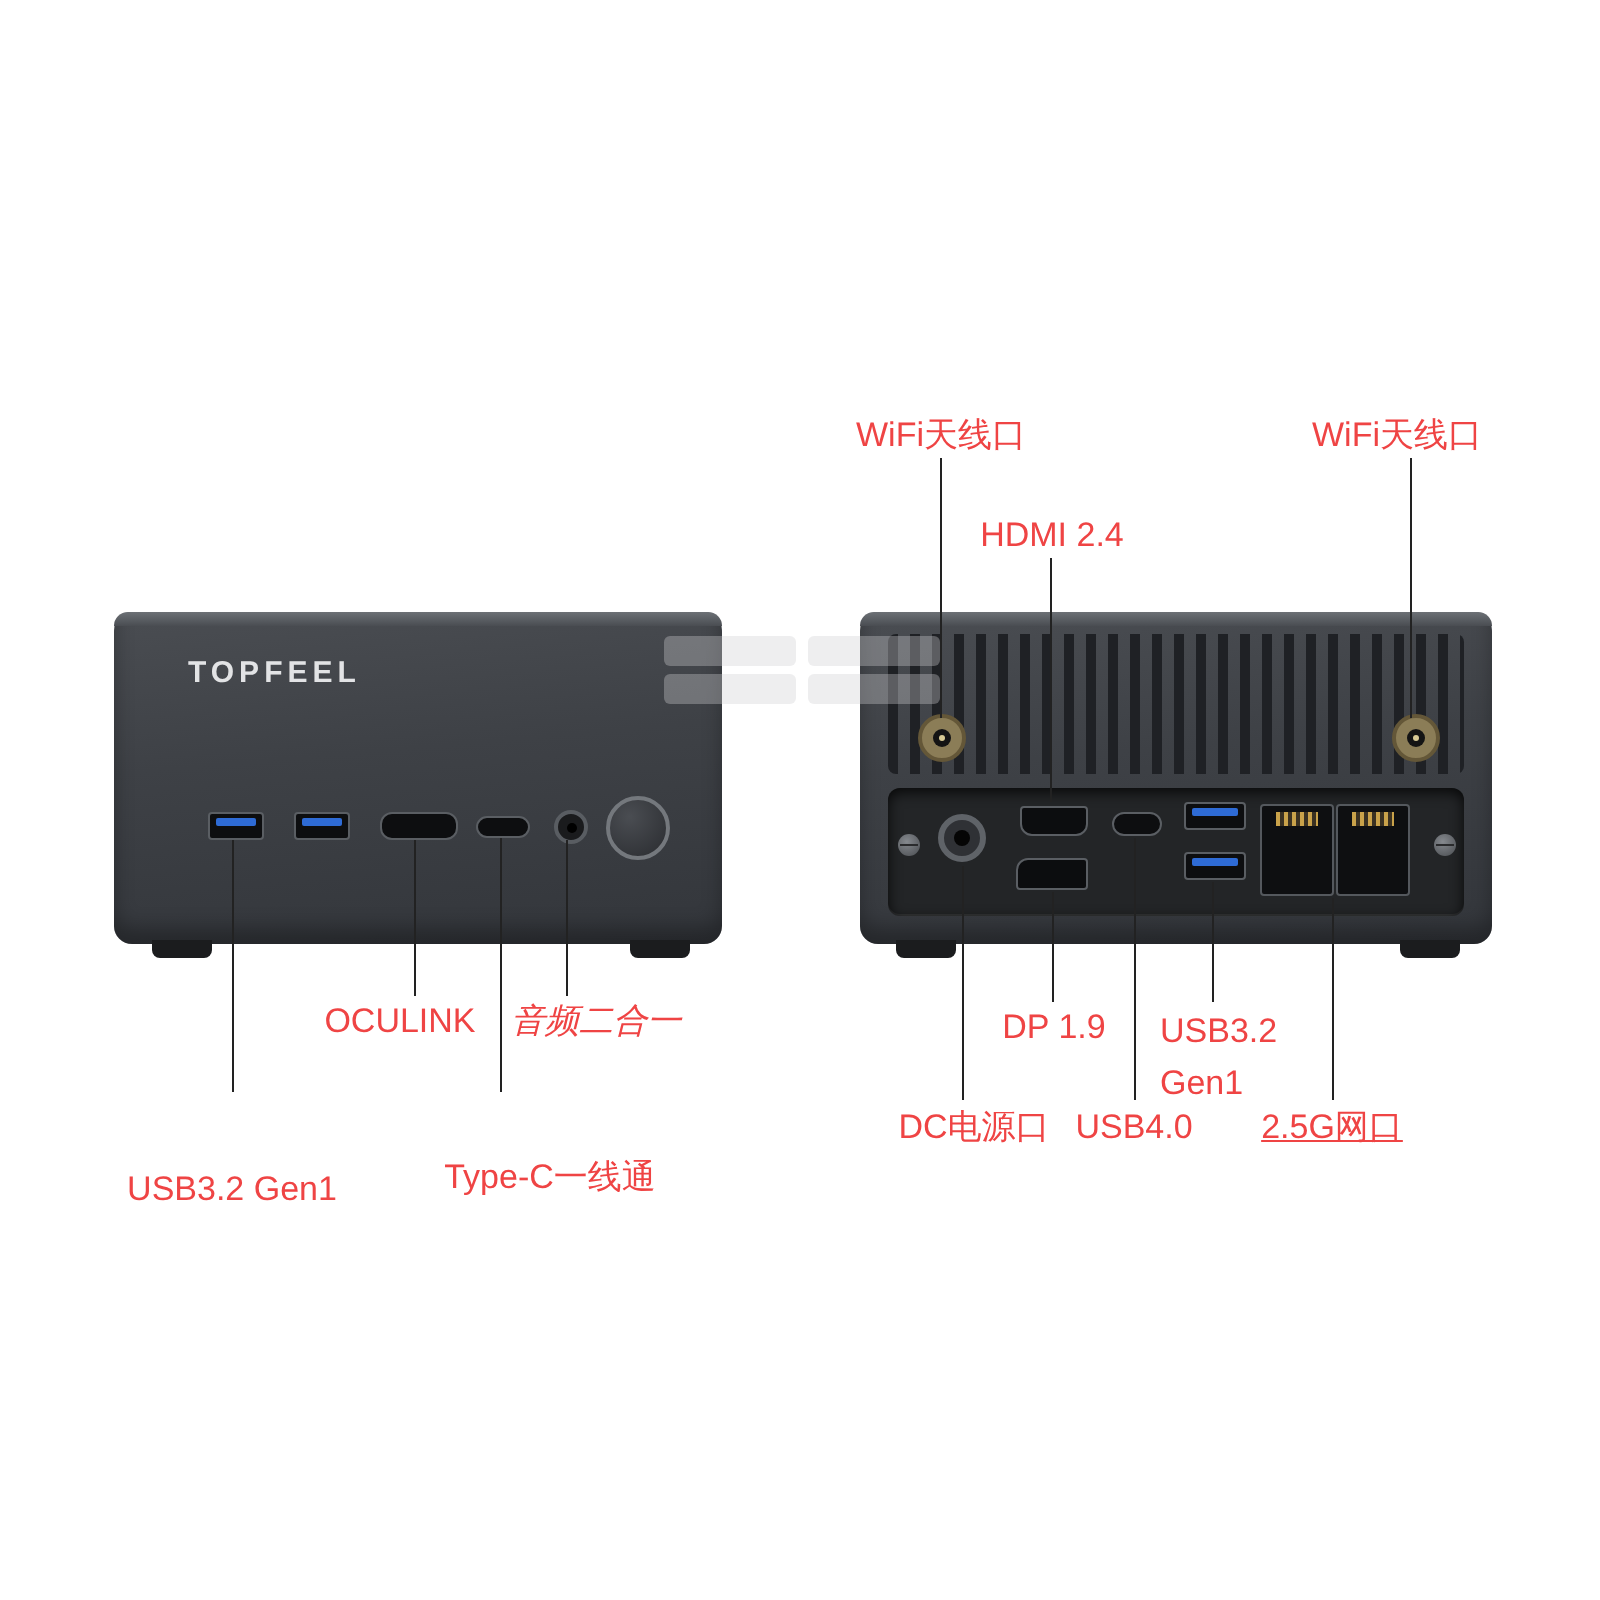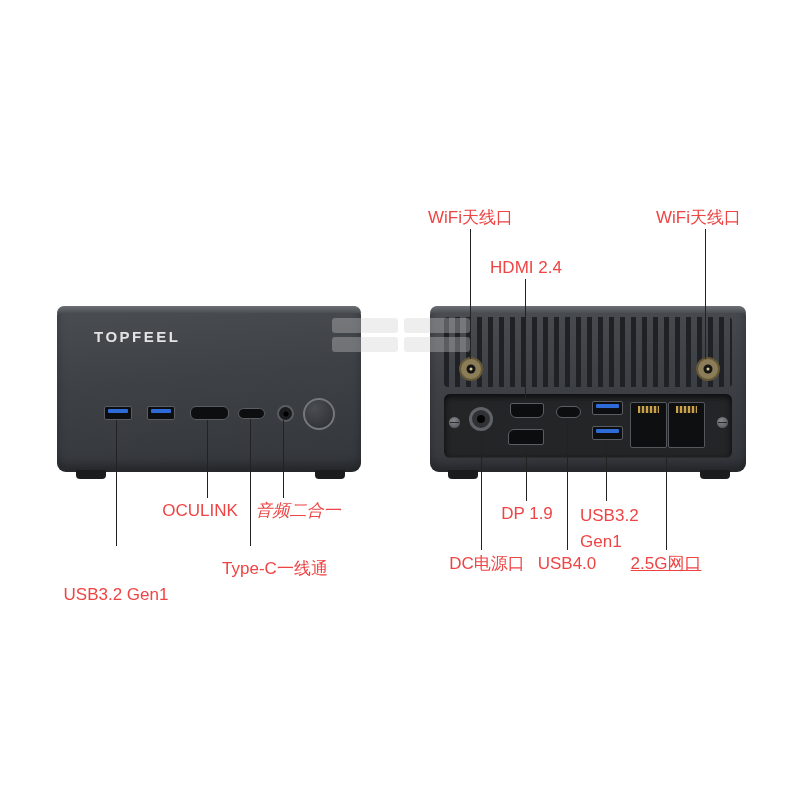--- a/index.html
+++ b/index.html
@@ -104,21 +104,21 @@
     <div class="leader" style="left:116px;top:420px;height:126px;"></div>
     <div class="leader" style="left:207px;top:420px;height:78px;"></div>
     <div class="leader" style="left:250px;top:419px;height:127px;"></div>
     <div class="leader" style="left:283px;top:420px;height:78px;"></div>
 
     <div class="label" style="left:155px;top:500px;width:90px;">OCULINK</div>
     <div class="label" style="left:252px;top:500px;width:92px;font-style:italic;">音频二合一</div>
     <div class="label two-line" style="left:38px;top:550px;width:156px;margin-top:32px;">
       <div>USB3.2 Gen1</div>
     </div>
-    <div class="label" style="left:216px;top:558px;width:118px;">Type-C一线通</div>
+    <div class="label" style="left:216px;top:578px;width:118px;">Type-C一线通</div>
   </div>
 
   <div>
     <div class="chassis" style="left:430px;top:306px;width:316px;height:166px;"></div>
     <div class="top-strip" style="left:430px;top:306px;width:316px;"></div>
     <div class="foot" style="left:448px;top:470px;"></div>
     <div class="foot" style="left:700px;top:470px;"></div>
 
     <div class="vent" style="left:444px;top:317px;width:288px;height:70px;"></div>
 

